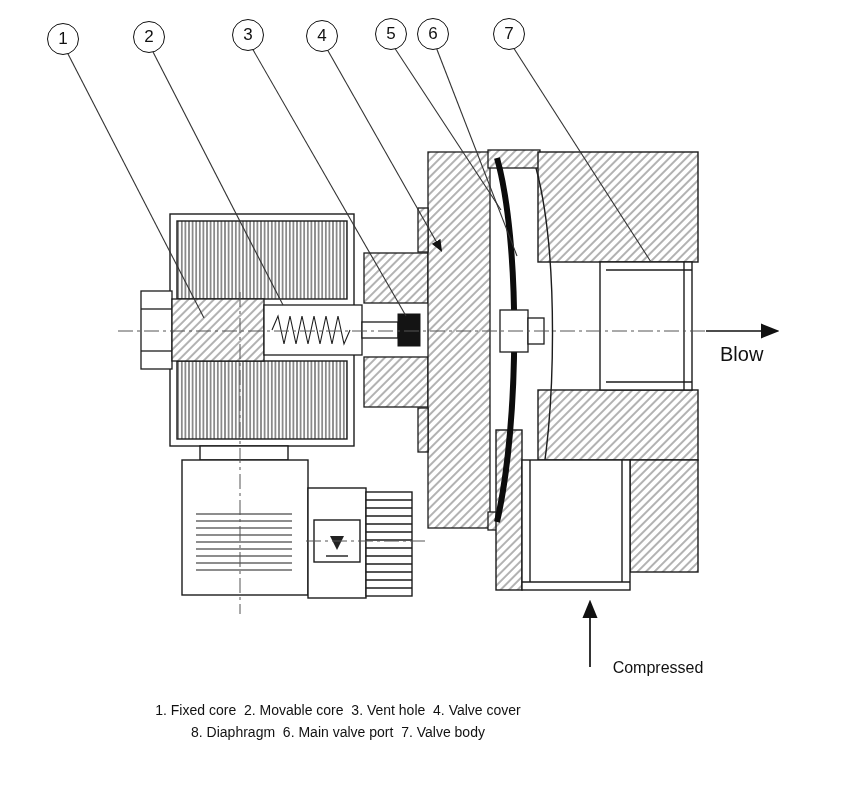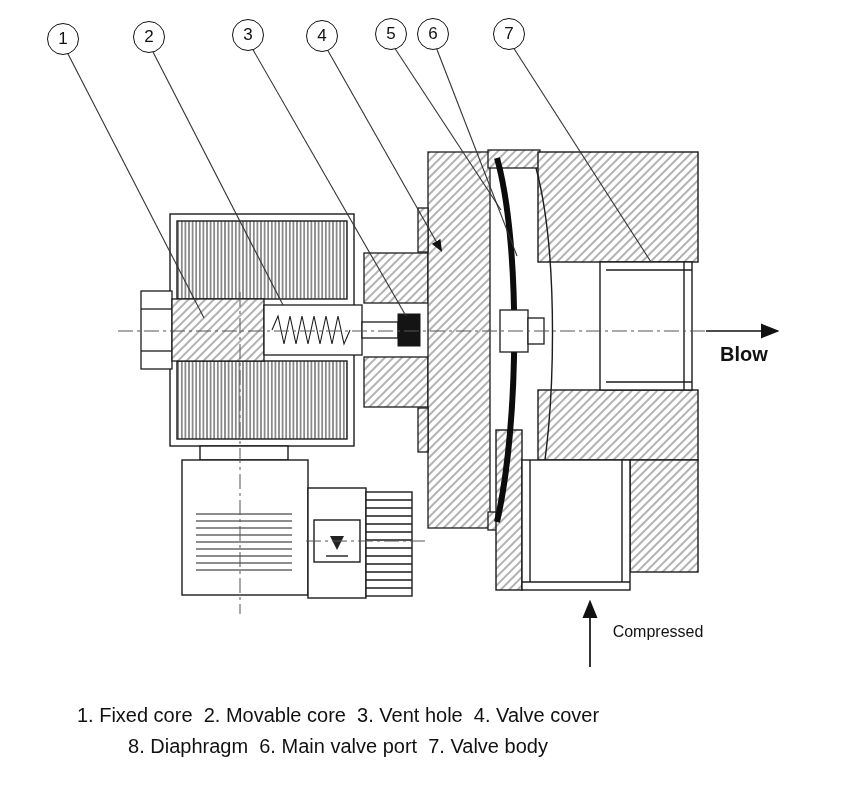--- a/index.html
+++ b/index.html
@@ -8,30 +8,30 @@
     position:relative;width:852px;height:800px;background:#ffffff;overflow:hidden;
     font-family:"Liberation Sans", sans-serif;color:#111;
   }
   .stage svg{position:absolute;left:0;top:0;}
   .callout{
     position:absolute;width:30px;height:30px;border:1.7px solid #111;border-radius:50%;
     display:flex;align-items:center;justify-content:center;
     font-size:17px;background:#fff;z-index:3;
   }
   .blow-label{
-    position:absolute;left:720px;top:343px;font-size:20px;font-weight:700;z-index:3;
+    position:absolute;left:720px;top:343px;font-size:20px;font-weight:400;z-index:3;
   }
   .air-label{
     position:absolute;left:596px;top:620px;width:124px;text-align:center;
     font-size:16px;line-height:1.45;z-index:3;
   }
-  .air-label span{display:block;}
+  .air-label span{display:block;margin-top:36px;}
   .legend{
     position:absolute;left:0;top:700px;width:676px;text-align:center;
-    font-size:20px;line-height:1.55;z-index:3;
+    font-size:14px;line-height:1.55;z-index:3;
   }
   .legend div{white-space:pre;}
 </style>
 </head>
 <body>
 
 <div class="stage">
 
   <svg width="852" height="800" viewBox="0 0 852 800">
     <defs>

